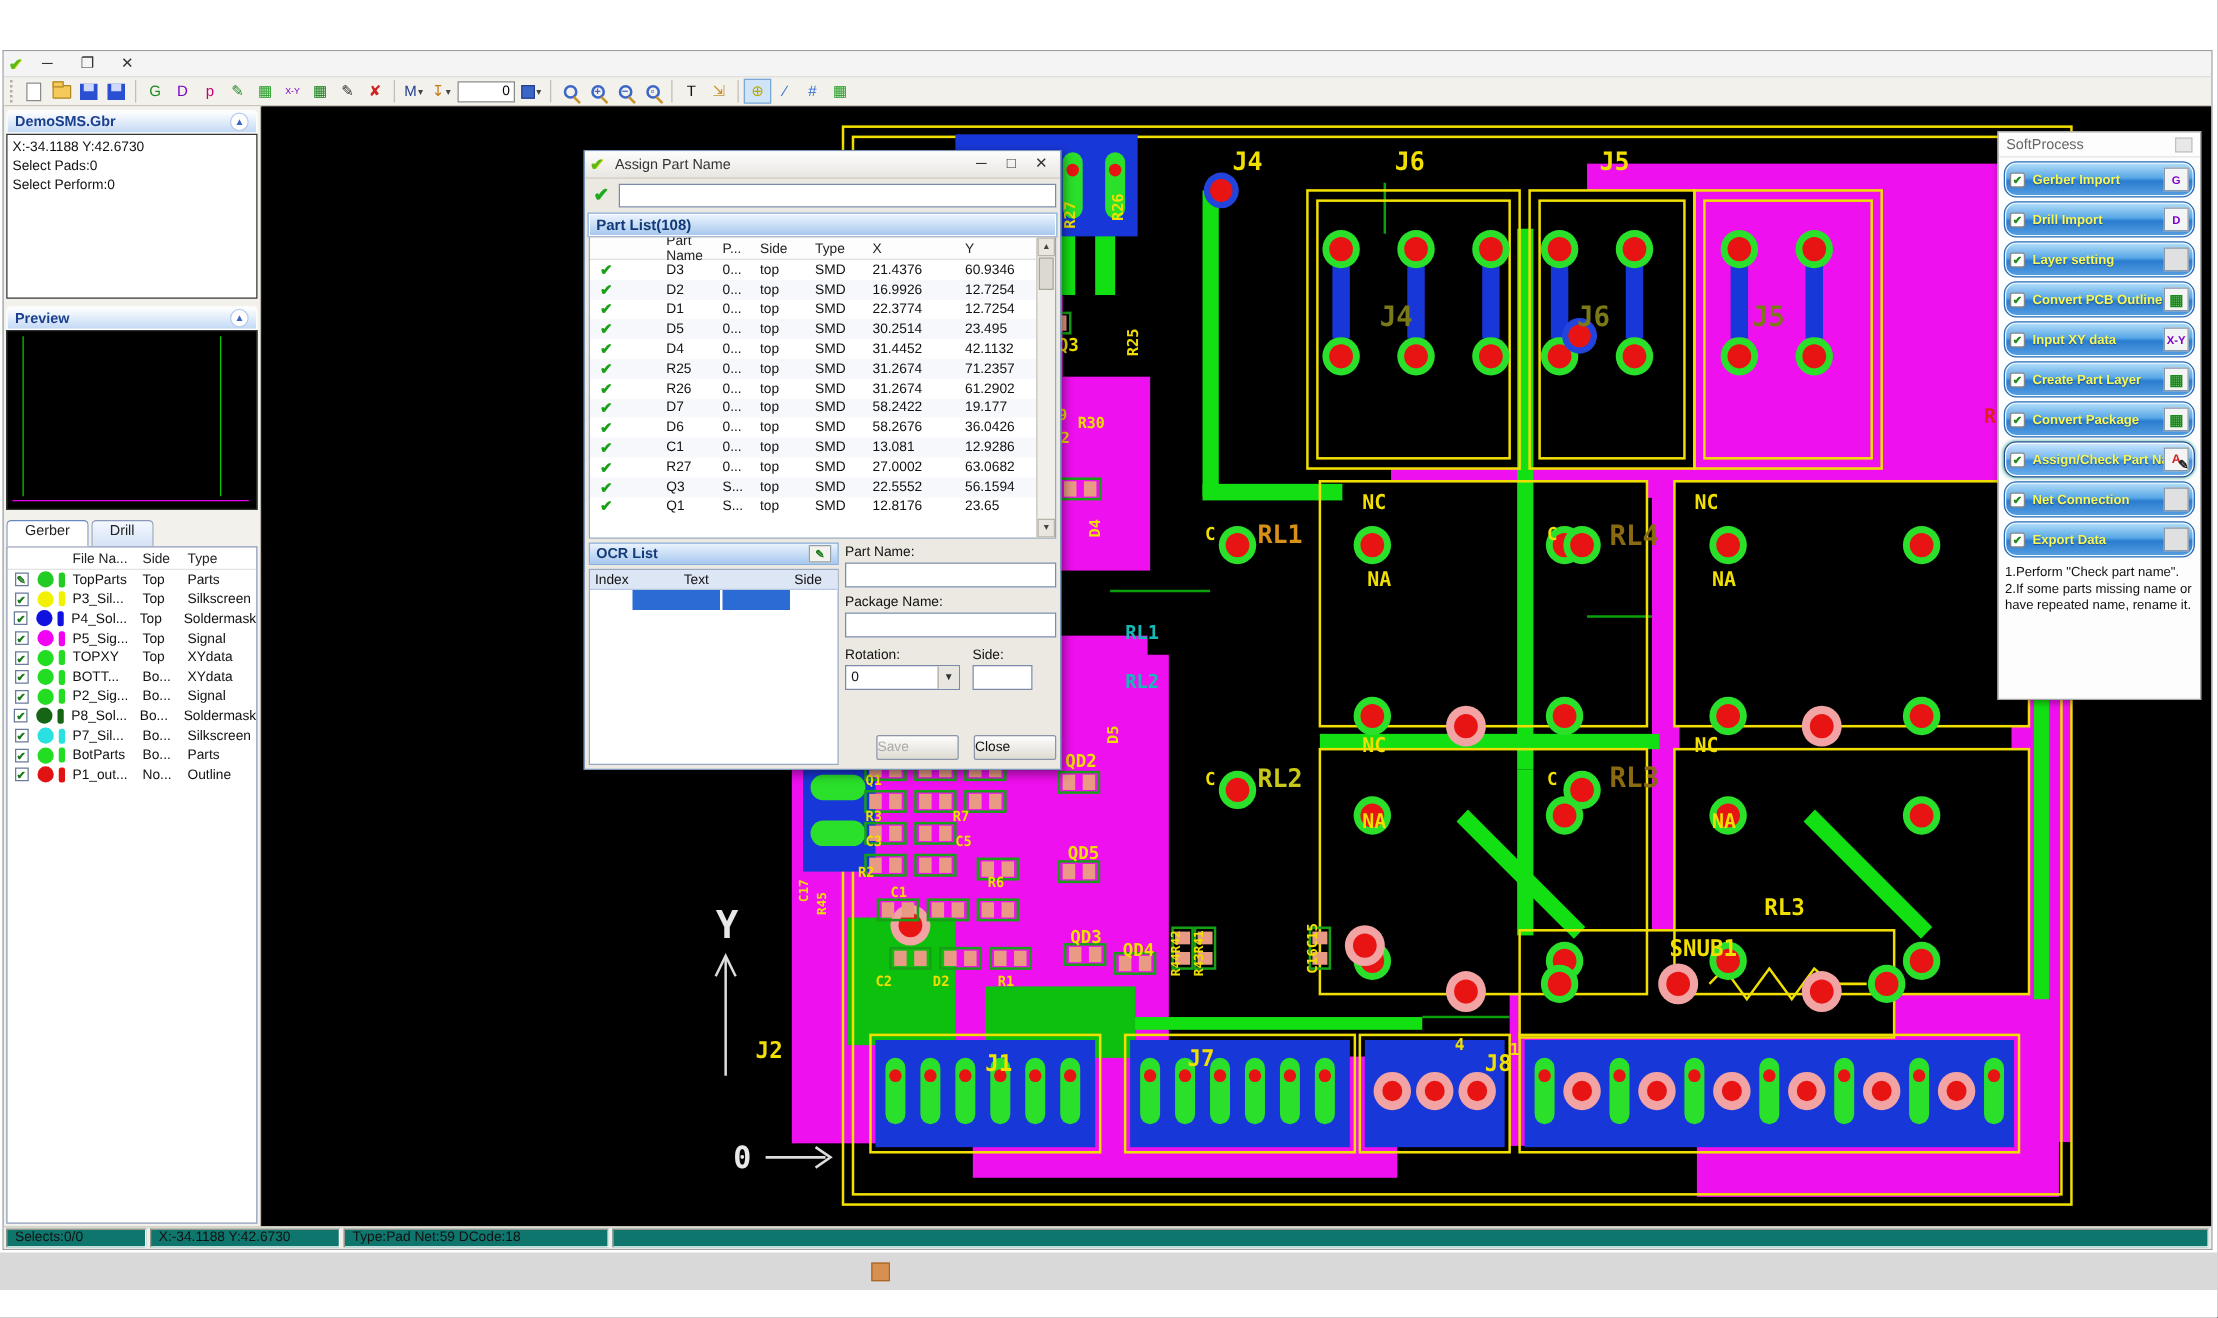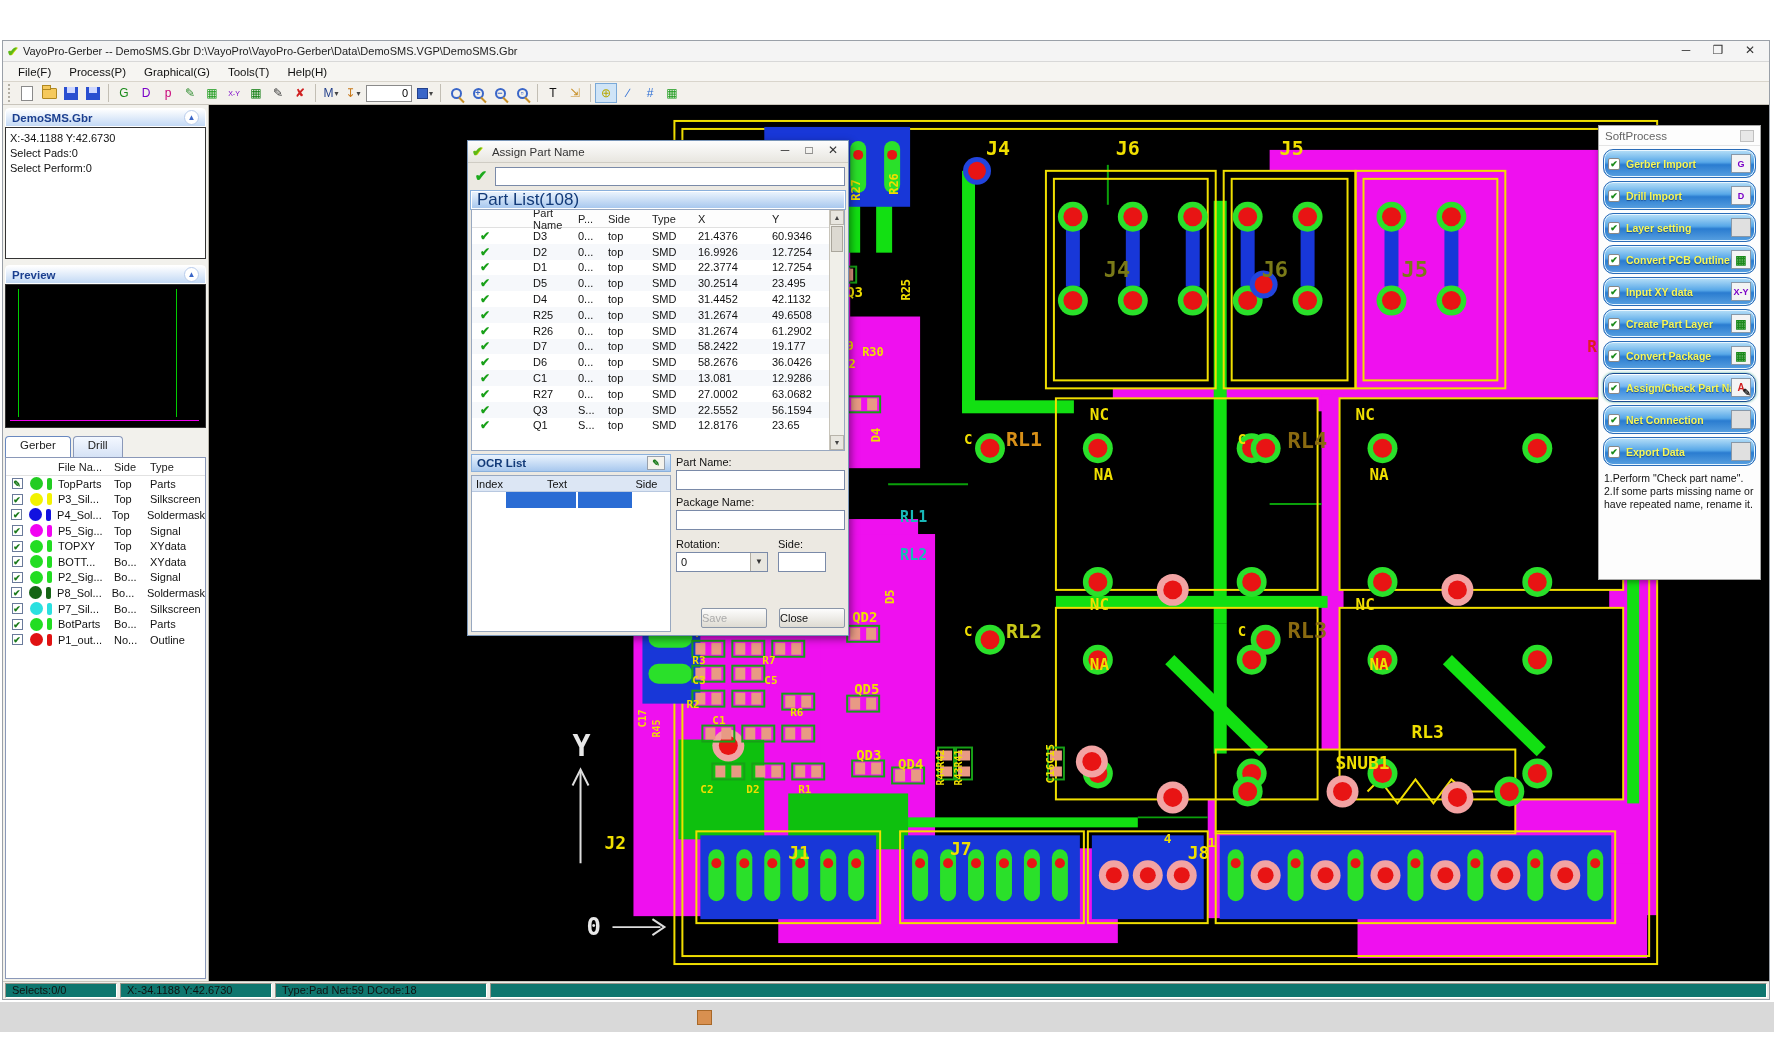--- a/index.html
+++ b/index.html
@@ -80,21 +80,21 @@
   .taskdot { position:absolute; left:697px; top:8px; width:15px; height:15px; background:#d89050; border:1px solid #a86828; }
 
   
   .dialog { position:absolute; left:258px; top:35px; width:382px; height:496px; background:#ece9e2;
     border:1px solid #7a96b8; box-shadow:2px 3px 8px rgba(0,0,0,.45); display:flex; flex-direction:column; }
   .dlg-title { height:22px; background:linear-gradient(#fdfdfd,#e8e6e0); border-bottom:1px solid #cfccc4; display:flex; align-items:center; padding:0 4px; }
   .dlg-title .t { font-size:11.5px; color:#333; margin-left:4px; flex:1; }
   .dlg-tb { height:26px; display:flex; align-items:center; padding:0 3px; gap:4px; }
   .dlg-check { color:#1daa1d; font-weight:bold; font-size:15px; width:20px; text-align:center; }
   .dlg-input { flex:1; height:19px; border:1px solid #7a8aa8; background:#fff; font-size:11px; padding:0 3px; }
-  .grphdr { height:18px; margin:2px 3px 0 3px; background:linear-gradient(#eaf3fd,#a8c8ee); border:1px solid #fff; outline:1px solid #8ab0dc; display:flex; align-items:center; padding:0 5px; font-size:17px; font-weight:normal; color:#123a78; }
+  .grphdr { height:18px; margin:2px 3px 0 3px; background:linear-gradient(#eaf3fd,#a8c8ee); border:1px solid #fff; outline:1px solid #8ab0dc; display:flex; align-items:center; padding:0 5px; font-size:12px; font-weight:bold; color:#123a78; }
   .plist { margin:0 3px; background:#fff; border:1px solid #98a8c0; flex:0 0 auto; height:242px; display:flex; }
   .pl-main { flex:1; overflow:hidden; }
   .pl-head { display:flex; height:18px; border-bottom:1px solid #e0e0e0; color:#222; font-size:11px; align-items:center; background:#fdfdfd; }
   .pl-rows { height:203px; overflow:hidden; }
   .pl-row { display:flex; height:15.8px; align-items:center; font-size:11px; }
   .pl-row:nth-child(even) { background:#f6f8fb; }
   .c-chk { width:26px; text-align:center; color:#18a018; font-weight:bold; font-size:12px; }
   .c-name { width:80px;padding-left:35px; } .c-p { width:30px; } .c-side { width:44px; } .c-type { width:46px; } .c-x { width:74px; } .c-y { flex:1; }
   .pl-sb { width:15px; background:#f0efe9; border-left:1px solid #c8c4ba; display:flex; flex-direction:column; }
   .sb-btn { height:15px; background:#e8e6df; border:1px solid #b8b4aa; font-size:7px; text-align:center; line-height:13px; color:#444; }
@@ -142,36 +142,27 @@
   .rp-note { margin:6px 5px; font-size:10.5px; line-height:13px; color:#111; }
 </style>
 </head>
 <body>
 
 <div class="page">
   <div class="app">
 
     <div class="titlebar">
       <span class="logo">✔</span>
-      <span class="title-text">VayoPro-Gerber -- DemoSMS.Gbr  D:\VayoPro\VayoPro-Gerber\Data\DemoSMS.VGP\DemoSMS.Gbr</span>
       <span class="wbtns">
         <span class="wbtn">─</span>
         <span class="wbtn">❐</span>
         <span class="wbtn">✕</span>
       </span>
     </div>
 
-    <div class="menubar">
-
-    <span class="menu-item">File(F)</span>
-        <span class="menu-item">Process(P)</span>
-        <span class="menu-item">Graphical(G)</span>
-        <span class="menu-item">Tools(T)</span>
-        <span class="menu-item">Help(H)</span>
-      </div>
 
     <div class="toolbar">
       <span class="tb-grip"></span>
       <span style="display:flex;align-items:center;">
 
       <span class="tb">
             <span class="i-doc"></span>
           </span>
           <span class="tb">
             <span class="i-folder"></span>
@@ -936,21 +927,21 @@
                     <span class="c-y">42.1132</span>
                   </div>
 
                   <div class="pl-row">
                     <span class="c-chk">✔</span>
                     <span class="c-name">R25</span>
                     <span class="c-p">0...</span>
                     <span class="c-side">top</span>
                     <span class="c-type">SMD</span>
                     <span class="c-x">31.2674</span>
-                    <span class="c-y">49.6508</span>
+                    <span class="c-y">71.2357</span>
                   </div>
 
                   <div class="pl-row">
                     <span class="c-chk">✔</span>
                     <span class="c-name">R26</span>
                     <span class="c-p">0...</span>
                     <span class="c-side">top</span>
                     <span class="c-type">SMD</span>
                     <span class="c-x">31.2674</span>
                     <span class="c-y">61.2902</span>

